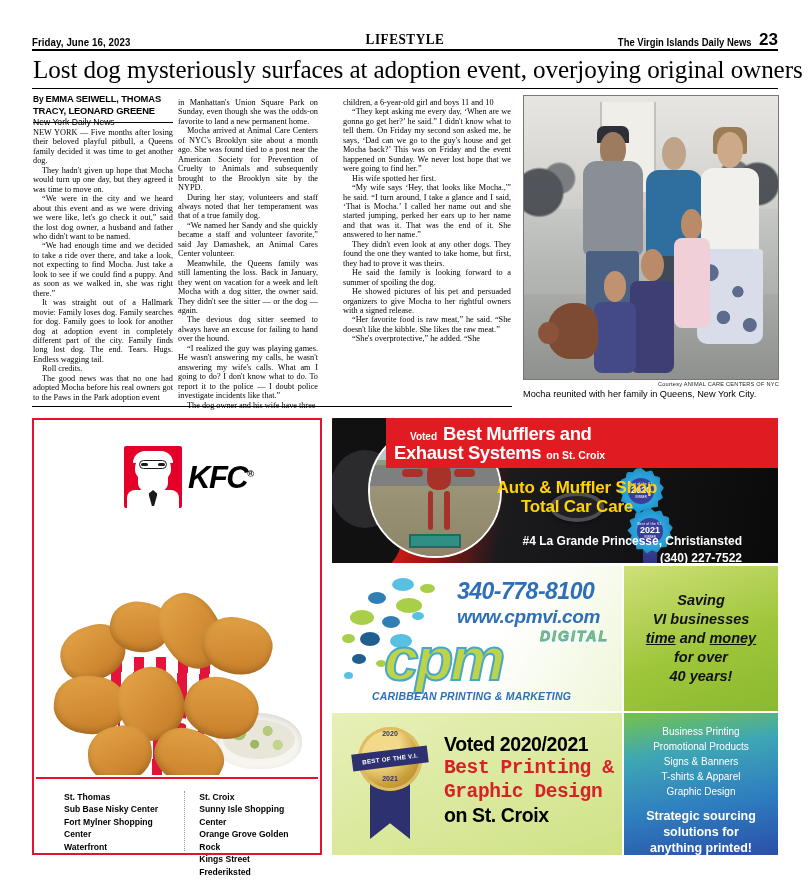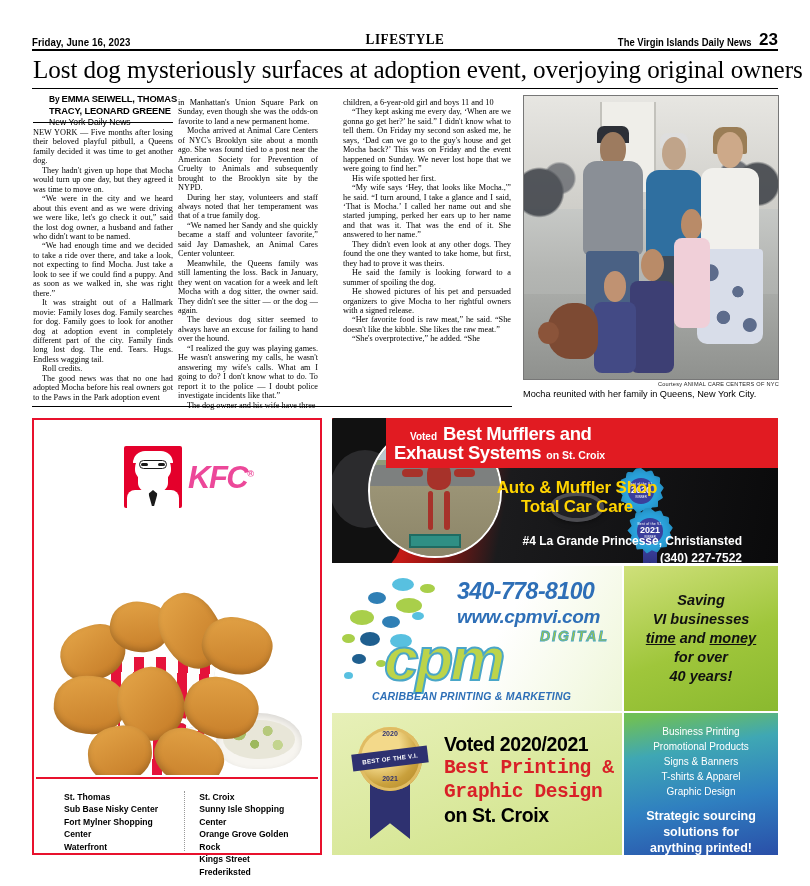--- a/index.html
+++ b/index.html
@@ -47,21 +47,21 @@
     position:absolute; left:33px; top:56px; width:748px;
     font-family:"Liberation Serif", serif;
     font-size:25.5px; font-weight:400; line-height:1.06;
     letter-spacing:-.1px;
     transform: scaleX(.985); transform-origin:left top;
     white-space:nowrap;
   }
   .rule-head { position:absolute; left:32px; top:88px; width:746px; height:1px; background:#000; }
 
   
-  .byline { position:absolute; left:49px; top:93px; width:140px; }
+  .byline { position:absolute; left:33px; top:93px; width:140px; }
   .byline-names {
     font-family:"Liberation Sans", sans-serif;
     font-size:9.4px; font-weight:700; line-height:1.18;
     letter-spacing:-.15px;
   }
   .byline-names .by { font-size:8.4px; }
   .byline-org {
     font-family:"Liberation Sans", sans-serif;
     font-size:8.6px; font-weight:400; line-height:1.3; margin-top:.5px;
   }
@@ -165,21 +165,21 @@
   .sanders-face { position:absolute; left:50%; top:8px; transform:translateX(-50%); width:36px; height:28px; background:#fff; border-radius:50% 50% 44% 44%; }
   .sanders-hair { position:absolute; left:50%; top:5px; transform:translateX(-50%); width:40px; height:12px; background:#fff; border-radius:20px 20px 0 0; }
   .sanders-eyes { position:absolute; left:50%; top:17px; transform:translateX(-50%); width:24px; height:3px; }
   .sanders-eyes:before, .sanders-eyes:after { content:""; position:absolute; top:0; width:7px; height:3px; background:#1a1a1a; border-radius:2px; }
   .sanders-eyes:before { left:0; } .sanders-eyes:after { right:0; }
   .sanders-glasses { position:absolute; left:50%; top:14px; transform:translateX(-50%); width:28px; height:9px; border:1.4px solid #1a1a1a; border-radius:5px; }
   .sanders-beard { position:absolute; left:50%; top:26px; transform:translateX(-50%); width:30px; height:22px; background:#fff; border-radius:0 0 50% 50%; }
   .sanders-tie { position:absolute; left:50%; top:44px; transform:translateX(-50%); width:9px; height:16px; background:#1a1a1a; clip-path:polygon(50% 0,100% 24%,62% 100%,38% 100%,0 24%); }
   .sanders-body { position:absolute; left:50%; bottom:0; transform:translateX(-50%); width:52px; height:18px; background:#fff; border-radius:8px 8px 0 0; }
   .kfc-words { line-height:1; }
-  .kfc-k { font-family:"Liberation Sans", sans-serif; font-weight:700; font-style:italic; font-size:31px; color:#ec4899; letter-spacing:-1.5px; }
+  .kfc-k { font-family:"Liberation Sans", sans-serif; font-weight:700; font-style:italic; font-size:31px; color:#000000; letter-spacing:-1.5px; }
   .kfc-k sup { font-size:9px; vertical-align:super; }
   .kfc-sogood { font-family:"Liberation Sans", sans-serif; font-weight:700; font-size:31px; letter-spacing:-1.6px; margin-top:1px; }
   .kfc-so { color:#e4002b; } .kfc-good { color:#111; }
   .kfc-sogood sup { font-size:8px; vertical-align:super; color:#111; }
   .kfc-photo { position:absolute; left:2px; top:110px; right:2px; bottom:78px; overflow:hidden; background:#fff; }
   .bucket {
     position:absolute; left:32px; bottom:0px; width:166px; height:118px;
     background:linear-gradient(95deg,#f3f3f0 0 48%, #e2e2de 100%);
     clip-path: polygon(10% 0, 90% 0, 78% 100%, 22% 100%);
   }

